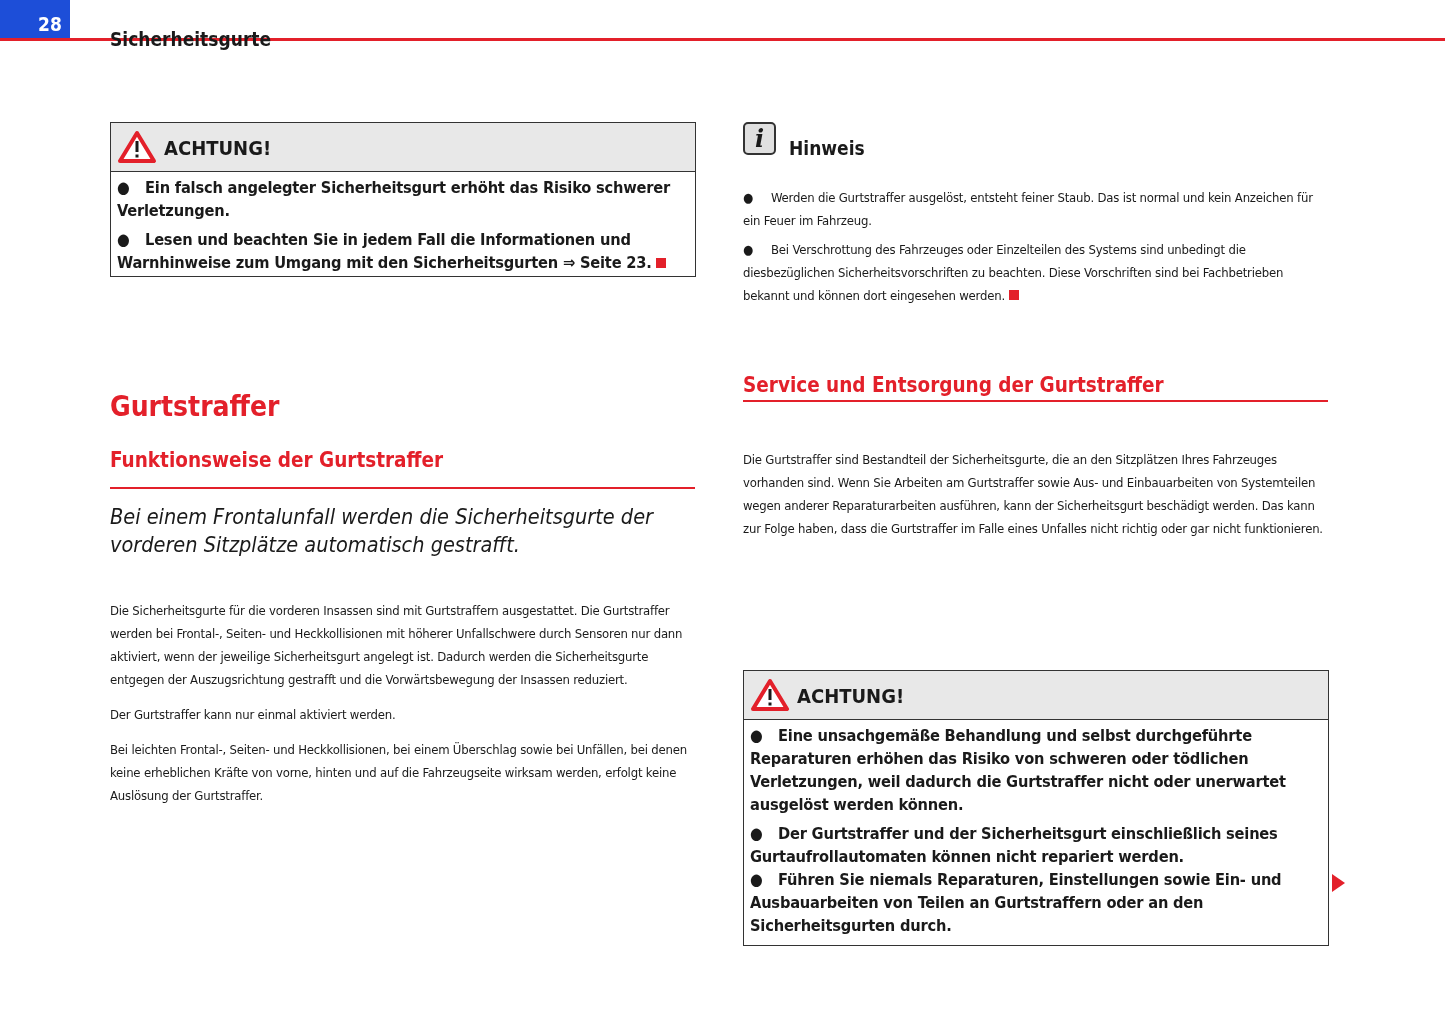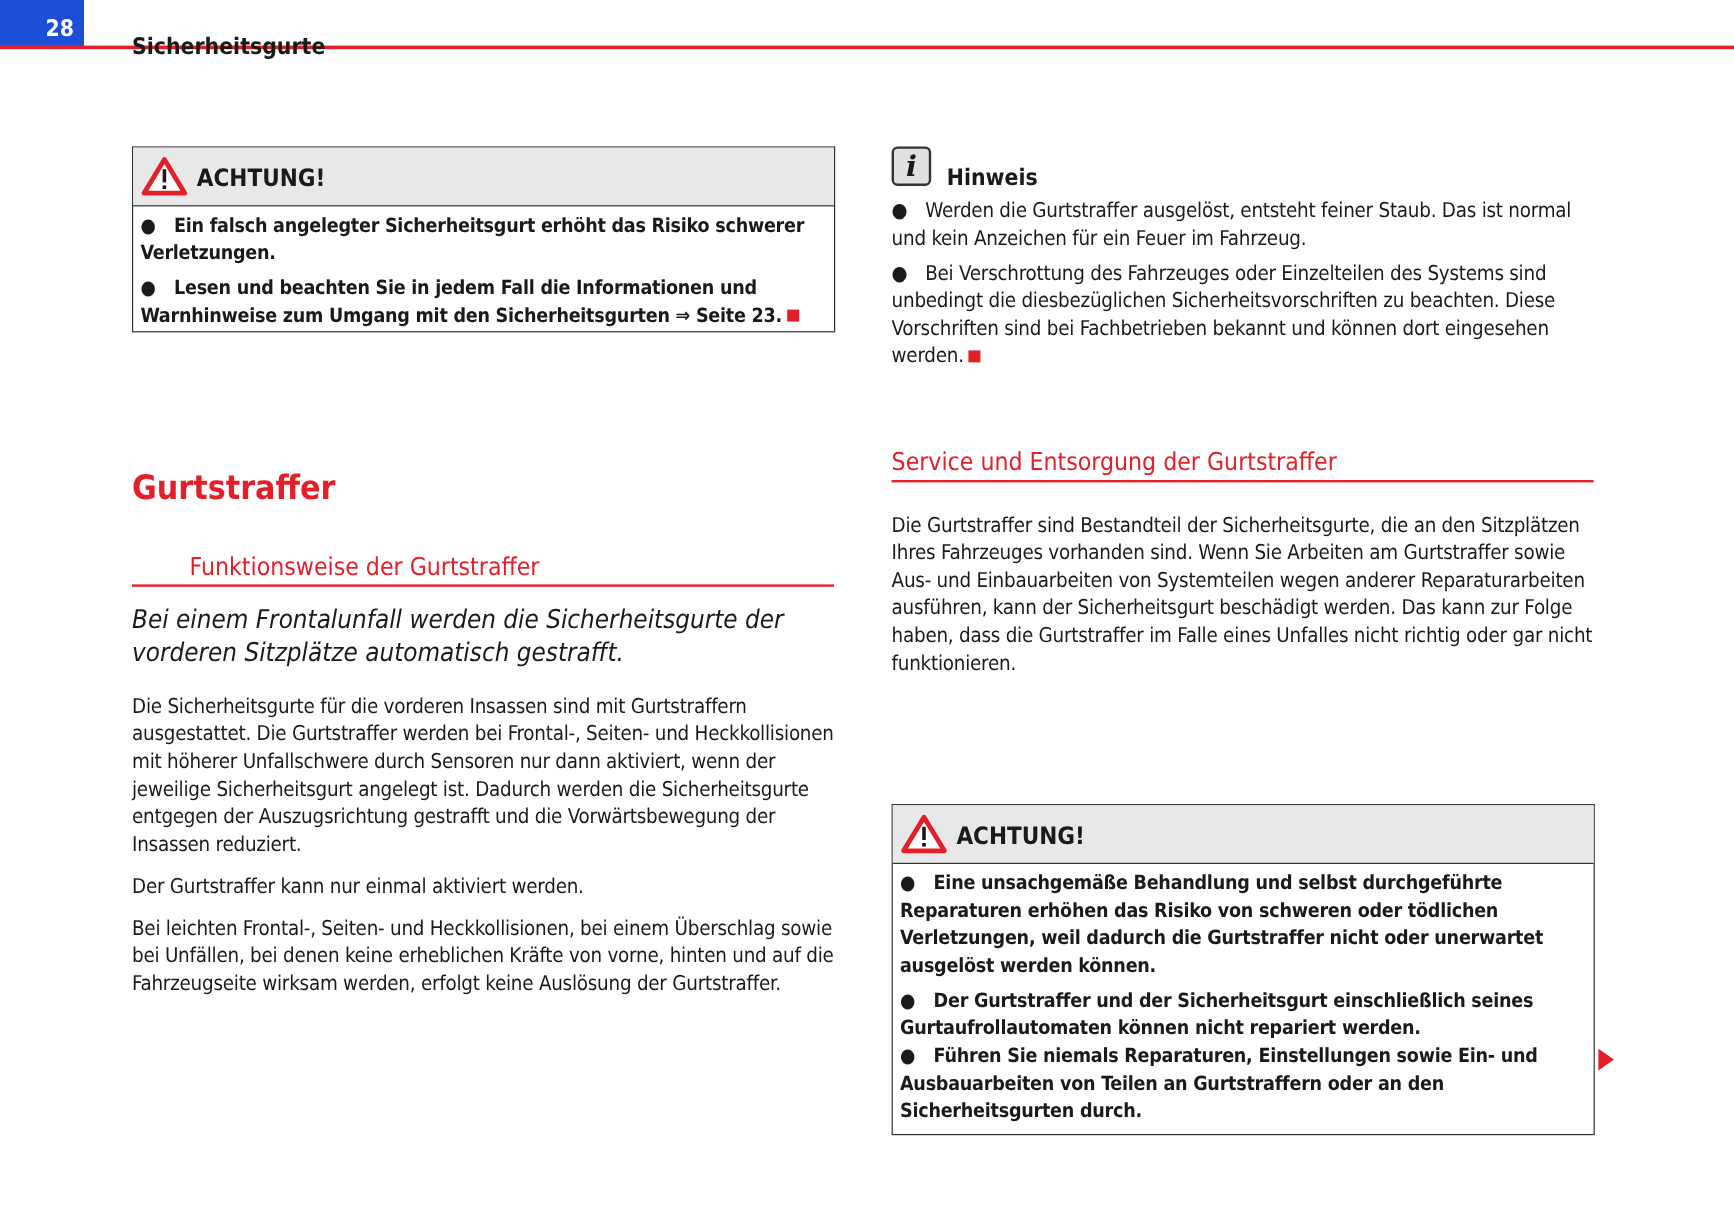--- a/index.html
+++ b/index.html
@@ -12,24 +12,24 @@
 
   .box { position:absolute; border:1.5px solid #333; background:#fff; }
   .box-head { background:#e8e8e8; border-bottom:1.5px solid #333; height:48px; position:relative; }
   .box-head .tri { position:absolute; left:6px; top:7px; }
   .box-head .ttl { position:absolute; left:53px; top:13px; font-size:20px; font-weight:bold; }
   .box-body { padding:4px 6px 2px 6px; font-weight:bold; font-size:16.3px; line-height:23px; letter-spacing:-0.2px; }
   .box-body p { margin:0 0 6px 0; }
   .bul { display:inline-block; width:28px; }
   .endsq { display:inline-block; width:10px; height:10px; background:#e3202a; margin-left:4px; vertical-align:0px; }
 
-  .col { position:absolute; font-size:17px; line-height:23px; letter-spacing:-0.2px; }
+  .col { position:absolute; font-size:13px; line-height:23px; letter-spacing:-0.2px;margin-top:21px; }
   .col p { margin:0 0 12px 0; }
   h1 { position:absolute; margin:0; color:#e3202a; font-size:28px; font-weight:bold; }
-  h2 { position:absolute; margin:0; color:#e3202a; font-size:20.5px; font-weight:normal; }
+  h2 { position:absolute; margin:0; color:#e3202a; font-size:20.5px; font-weight:bold; }
   .rule { position:absolute; height:1.5px; background:#e3202a; }
   .lead { position:absolute; font-style:italic; font-size:21.5px; line-height:28px; color:#1a1a1a; }
   .arrow-next { position:absolute; left:1332px; top:874px; width:0; height:0; border-top:9px solid transparent;
                 border-bottom:9px solid transparent; border-left:13px solid #e3202a; }
   .info-icon { position:absolute; left:743px; top:122px; width:33px; height:33px; border:2px solid #333;
                border-radius:5px; background:#e0e0e0; box-sizing:border-box; text-align:center;
                font-family:"DejaVu Serif", serif; font-style:italic; font-weight:bold; font-size:24px; line-height:29px; }
   .hinweis-ttl { position:absolute; left:789px; top:137px; font-size:19px; font-weight:bold; }
 </style>
 </head>
@@ -50,21 +50,21 @@
     </svg>
     <span class="ttl">ACHTUNG!</span>
   </div>
   <div class="box-body">
     <p><span class="bul">●</span><span>Ein falsch angelegter Sicherheitsgurt erhöht das Risiko schwerer Verletzungen.</span></p>
     <p style="margin-bottom:0"><span class="bul">●</span><span>Lesen und beachten Sie in jedem Fall die Informationen und Warnhinweise zum Umgang mit den Sicherheitsgurten ⇒ Seite 23.</span><span class="endsq"></span></p>
   </div>
 </div>
 
 <h1 style="left:110px; top:390px;">Gurtstraffer</h1>
-<h2 style="left:110px; top:460px;margin-left:48px;">Funktionsweise der Gurtstraffer</h2>
+<h2 style="left:110px; top:448px;">Funktionsweise der Gurtstraffer</h2>
 <div class="rule" style="left:110px; top:487px; width:585px;"></div>
 <div class="lead" style="left:110px; top:503px; width:585px;">Bei einem Frontalunfall werden die Sicherheitsgurte der vorderen Sitzplätze automatisch gestrafft.</div>
 <div class="col" style="left:110px; top:578px; width:585px;">
   <p>Die Sicherheitsgurte für die vorderen Insassen sind mit Gurtstraffern ausgestattet. Die Gurtstraffer werden bei Frontal-, Seiten- und Heckkollisionen mit höherer Unfallschwere durch Sensoren nur dann aktiviert, wenn der jeweilige Sicherheitsgurt angelegt ist. Dadurch werden die Sicherheitsgurte entgegen der Auszugsrichtung gestrafft und die Vorwärtsbewegung der Insassen reduziert.</p>
   <p>Der Gurtstraffer kann nur einmal aktiviert werden.</p>
   <p>Bei leichten Frontal-, Seiten- und Heckkollisionen, bei einem Überschlag sowie bei Unfällen, bei denen keine erheblichen Kräfte von vorne, hinten und auf die Fahrzeugseite wirksam werden, erfolgt keine Auslösung der Gurtstraffer.</p>
 </div>
 
 <div class="info-icon">i</div>
 <div class="hinweis-ttl">Hinweis</div>

